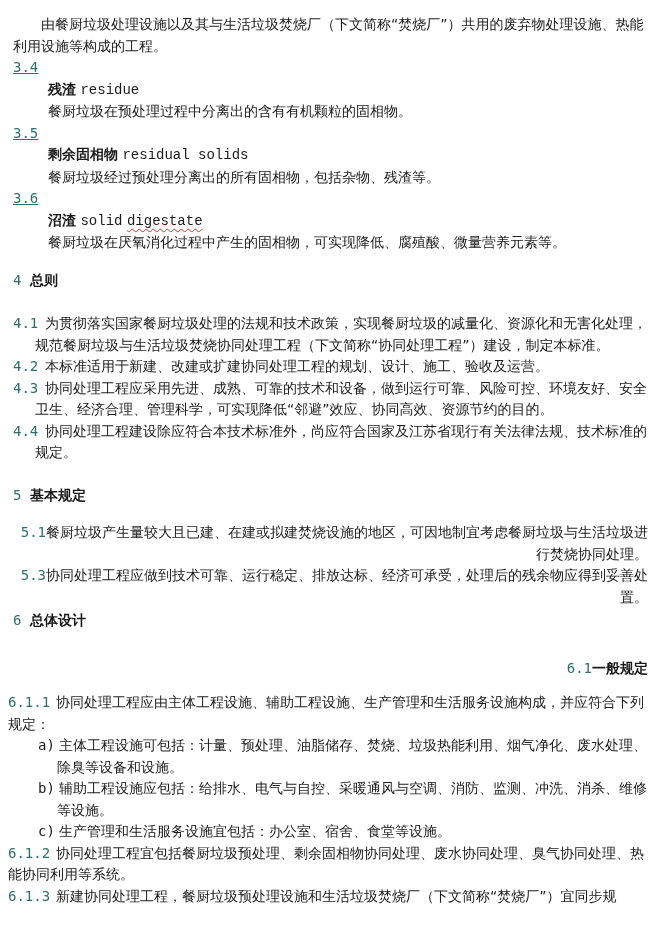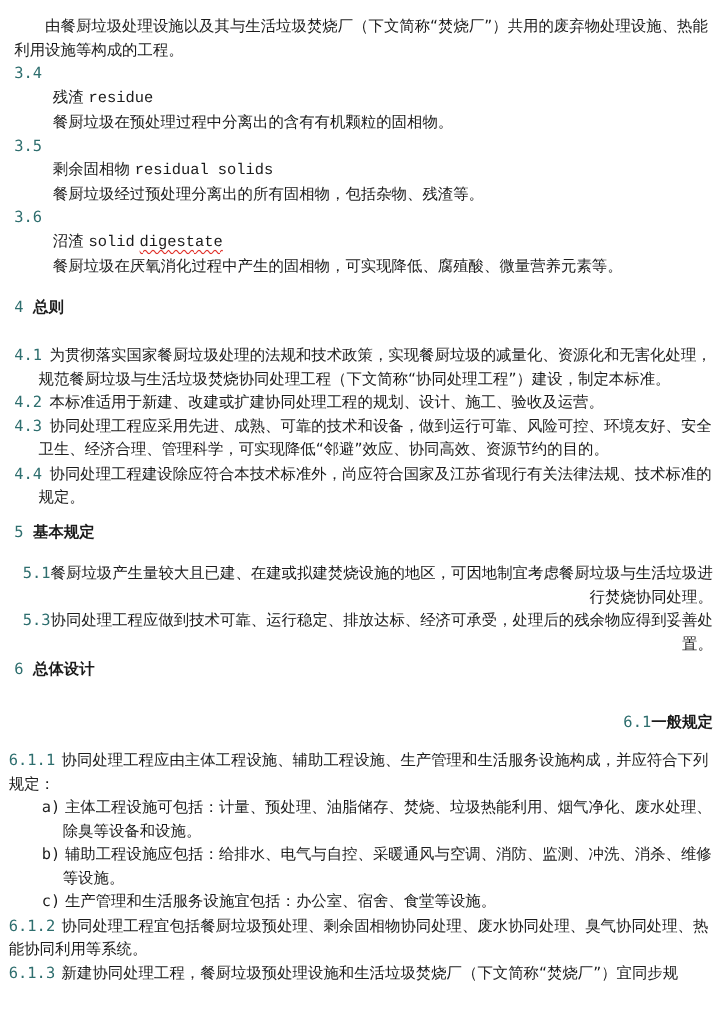--- a/index.html
+++ b/index.html
@@ -18,42 +18,42 @@
     font-size: 14px;
     line-height: 21.5px;
   }
   .page { padding: 14px 4px 0 13px; }
   p, h2, h3 { margin: 0; font-size: 14px; font-weight: normal; }
 
   
   .intro { text-indent: 28px; }
 
   
-  .tnum  { font-family: "DejaVu Sans Mono", "Liberation Mono", monospace; color: var(--num); }
+  .tnum  { font-family: "DejaVu Sans Mono", "Liberation Mono", monospace; color: var(--num); text-decoration: underline; }
   .tname, .tdef { padding-left: 35px; }
-  .cn    { font-weight: normal; }
+  .cn    { font-weight: bold; }
   .en    { font-family: Liberation Mono, monospace; }
   .squiggle {
     text-decoration-line: underline;
     text-decoration-style: wavy;
     text-decoration-color: var(--squig);
     text-decoration-thickness: 1px;
     text-underline-offset: 3px;
   }
 
   
   .heading { font-weight: bold; }
   .hnum {
     display: inline-block;
     font-family: "DejaVu Sans Mono", "Liberation Mono", monospace;
     color: var(--num);
     font-weight: normal;
   }
   .h4 { margin-top: 16px; }
-  .h5 { margin-top: 10px; }
+  .h5 { margin-top: 21px; }
   .h6 { margin-top: 2px; }
   .h4 .hnum, .h5 .hnum, .h6 .hnum { width: 17px; }
   .h61 { margin-top: 26px; margin-left: -5px; text-align: right; }
   .h61 .hnum { width: 30px; }
 
   
   .sec4 { margin-top: 22px; }
   .sec5 { margin-top: 16px; text-align: right; }
   .clause { padding-left: 22px; }
   .cnum {

